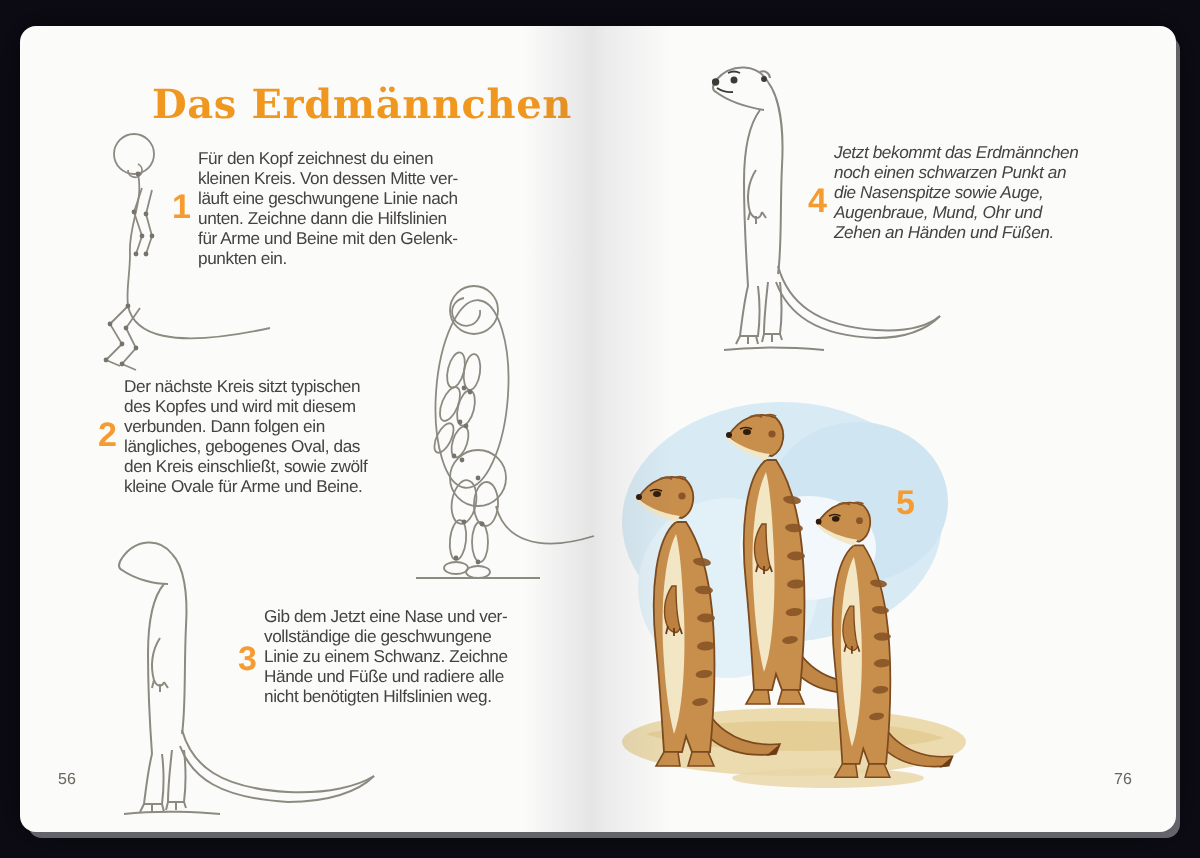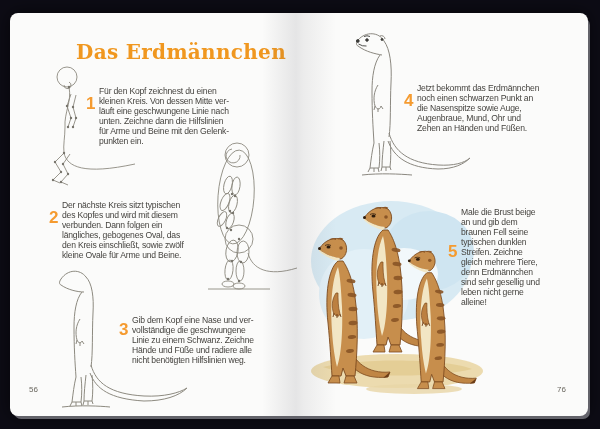--- a/index.html
+++ b/index.html
@@ -23,21 +23,21 @@
     font-family:"DejaVu Serif",serif;font-weight:bold;
     font-size:20px;color:#f0971f;letter-spacing:0.3px;white-space:nowrap;
   }
   .step{position:absolute;}
   .step-num{
     position:absolute;left:0;
     color:#f59b30;font-size:17px;font-weight:bold;line-height:17px;
   }
   .step-text{
     margin-left:13px;white-space:pre-line;
-    font-size:8.6px;line-height:10px;letter-spacing:-0.2px;color:#45433f;margin-top:12px;
+    font-size:8.6px;line-height:10px;letter-spacing:-0.2px;color:#45433f;
   }
   .sketch{position:absolute;}
   .sketch svg,.ill svg{display:block;width:100%;height:100%;}
   .pagenum{
     position:absolute;font-size:8px;color:#6a675f;
   }
   .ill{position:absolute;}
 </style>
 </head>
 <body>
@@ -148,21 +148,21 @@
         <path d="M26,137 l-2,4 M30,137 l0,4 M35,137 l1,4 M38,136 l-1,4 M42,136 l0,4 M46,136 l1,3"></path>
         <path d="M45,100 C50,118 64,129 98,131 C118,132 133,128 141,123"></path>
         <path d="M44,108 C50,124 64,134 98,136 C118,136 133,131 141,123"></path>
         <path d="M16,142 C34,140 54,141 64,142"></path>
       </g>
     </svg>
   </div>
 
   <div class="step" style="left:109px;top:290px;width:168px;">
     <div class="step-num" style="top:18px;">3</div>
-    <div class="step-text" style="width:152px;">Gib dem Kopf eine Nase und ver-
+    <div class="step-text" style="width:152px;">Gib dem Jetzt eine Nase und ver-
 vollständige die geschwungene
 Linie zu einem Schwanz. Zeichne
 Hände und Füße und radiere alle
 nicht benötigten Hilfslinien weg.</div>
   </div>
 
   <div class="pagenum" style="left:19px;top:372px;text-align:center;">56</div>
 
   <div class="sketch" style="left:332px;top:14px;width:132px;height:157px;">
     <svg viewBox="0 0 132 157">
@@ -185,21 +185,21 @@
         <path d="M22,9.5 q3,-1.5 6,0" fill="none"></path>
         <circle cx="15.8" cy="14" r="1.4"></circle>
         <path d="M16.5,17 q4,2.5 8,2" fill="none"></path>
         <circle cx="40" cy="12.5" r="1"></circle>
       </g>
     </svg>
   </div>
 
   <div class="step" style="left:394px;top:58px;width:172px;">
     <div class="step-num" style="top:21px;">4</div>
-    <div class="step-text" style="width:158px;">Jetzt bekommt das Erdmännchen
+    <div class="step-text" style="width:158px;font-style:italic;">Jetzt bekommt das Erdmännchen
 noch einen schwarzen Punkt an
 die Nasenspitze sowie Auge,
 Augenbraue, Mund, Ohr und
 Zehen an Händen und Füßen.</div>
   </div>
 
   <div class="ill" style="left:299px;top:186px;width:176px;height:201px;">
     <svg viewBox="0 0 176 201">
       <defs>
         <g id="mk">
@@ -236,28 +236,18 @@
       <path d="M14,168 C50,159 135,159 163,170 C130,179 44,179 14,168 Z" fill="#dfc282" opacity="0.55"></path>
       <ellipse cx="105" cy="190" rx="48" ry="5" fill="#e8d6a6" opacity="0.8"></ellipse>
       <use href="#mk" transform="translate(52,5)"></use>
       <use href="#mk" transform="translate(7,36)"></use>
       <use href="#mk" transform="translate(97,49) scale(0.95)"></use>
     </svg>
   </div>
 
   <div class="step" style="left:438px;top:182px;width:128px;">
     <div class="step-num" style="top:48px;">5</div>
-    <div class="step-text" style="width:112px;">Male die Brust beige
-an und gib dem
-braunen Fell seine
-typischen dunklen
-Streifen. Zeichne
-gleich mehrere Tiere,
-denn Erdmännchen
-sind sehr gesellig und
-leben nicht gerne
-alleine!</div>
   </div>
 
   <div class="pagenum" style="left:547px;top:372px;">76</div>
 
   <div id="spine"></div>
 </div>
 
 </body></html>

